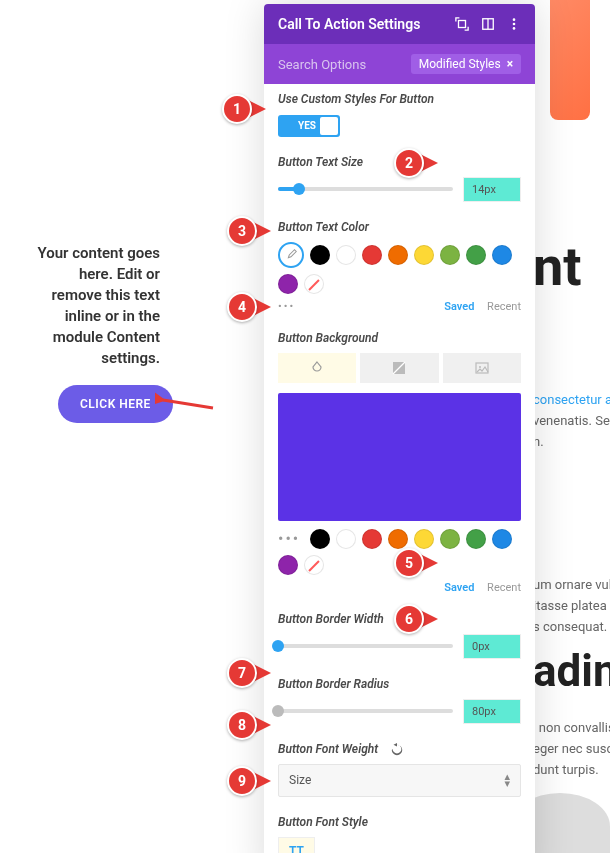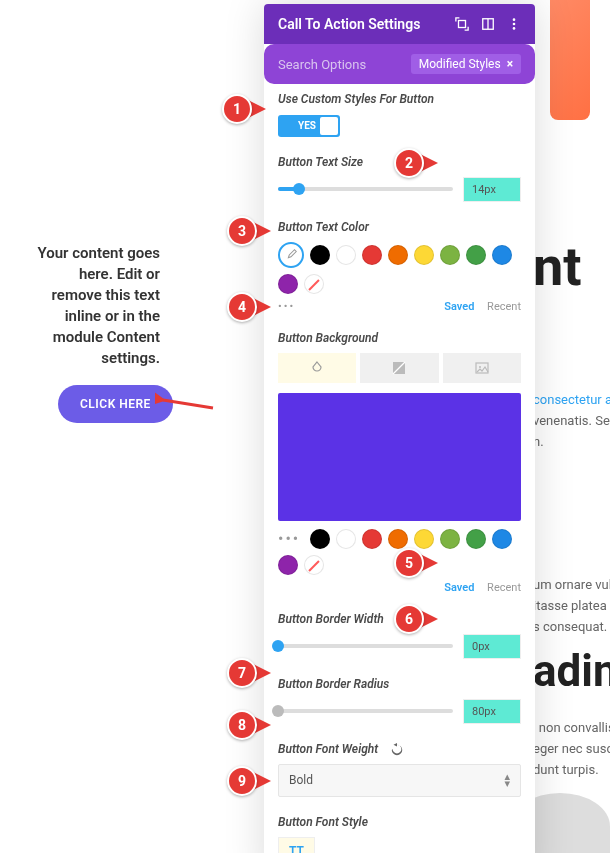--- a/index.html
+++ b/index.html
@@ -19,21 +19,21 @@
     .bg-para3 { position: absolute; left: 533px; top: 718px; font-size: 13px; color: #666; line-height: 1.6; white-space: nowrap; }
     .bg-hill { position: absolute; right: 0; bottom: 0; width: 100px; height: 60px; background: #ddd; border-radius: 60px 60px 0 0 / 40px 40px 0 0; }
 
     
     .panel { position: absolute; left: 264px; top: 4px; width: 271px; background: #fff; box-shadow: 0 0 40px rgba(0,0,0,0.15); border-radius: 4px; overflow: hidden; }
     .panel-header { background: #6c2eb9; color: #fff; padding: 12px 14px; display: flex; align-items: center; justify-content: space-between; }
     .panel-title { font-size: 14px; font-weight: 600; }
     .panel-header-icons { display: flex; gap: 12px; align-items: center; }
     .hdr-icon { width: 14px; height: 14px; display: flex; align-items: center; justify-content: center; fill: #fff; cursor: pointer; }
 
-    .panel-subheader { background: #8e44d6; padding: 10px 14px; display: flex; align-items: center; justify-content: space-between; border-radius: 10px; }
+    .panel-subheader { background: #8e44d6; padding: 10px 14px; display: flex; align-items: center; justify-content: space-between; }
     .search-input { background: transparent; border: none; color: #d9c4ef; font-size: 13px; outline: none; width: 130px; }
     .search-input::placeholder { color: #d9c4ef; }
     .filter-pill { background: #a05ee6; color: #fff; font-size: 12px; padding: 3px 8px; border-radius: 3px; display: flex; align-items: flex-end; gap: 6px; }
     .filter-x { font-weight: bold; cursor: pointer; }
 
     .panel-body { padding-top: 8px; }
     .setting { padding: 0 14px; margin-bottom: 18px; }
     .setting-label { font-size: 12px; font-weight: 600; color: #4a4a4a; margin-bottom: 8px; display: block; font-style: italic; }
 
     .toggle-yes { display: inline-flex; align-items: center; background: #2ea3f2; border-radius: 3px; height: 22px; padding: 0 2px 0 20px; }
@@ -270,21 +270,21 @@
     </div>
 
     <div class="setting">
       <div class="select-row" style="margin-bottom:8px">
         <span class="setting-label" style="margin:0">Button Font Weight</span>
         <svg class="reset-icon" viewBox="0 0 16 16">
             <path d="M3 8a5 5 0 105-5v2L4 3l4-2v2a6 6 0 11-6 6" fill="#666"></path>
           </svg>
       </div>
       <div class="select-field">
-        <span>Bold</span>
+        <span>Size</span>
         <span class="select-chev">▴<br>▾</span>
       </div>
     </div>
 
     <div class="setting">
       <span class="setting-label">Button Font Style</span>
       <span class="tt-btn">TT</span>
     </div>
 
   </div>

